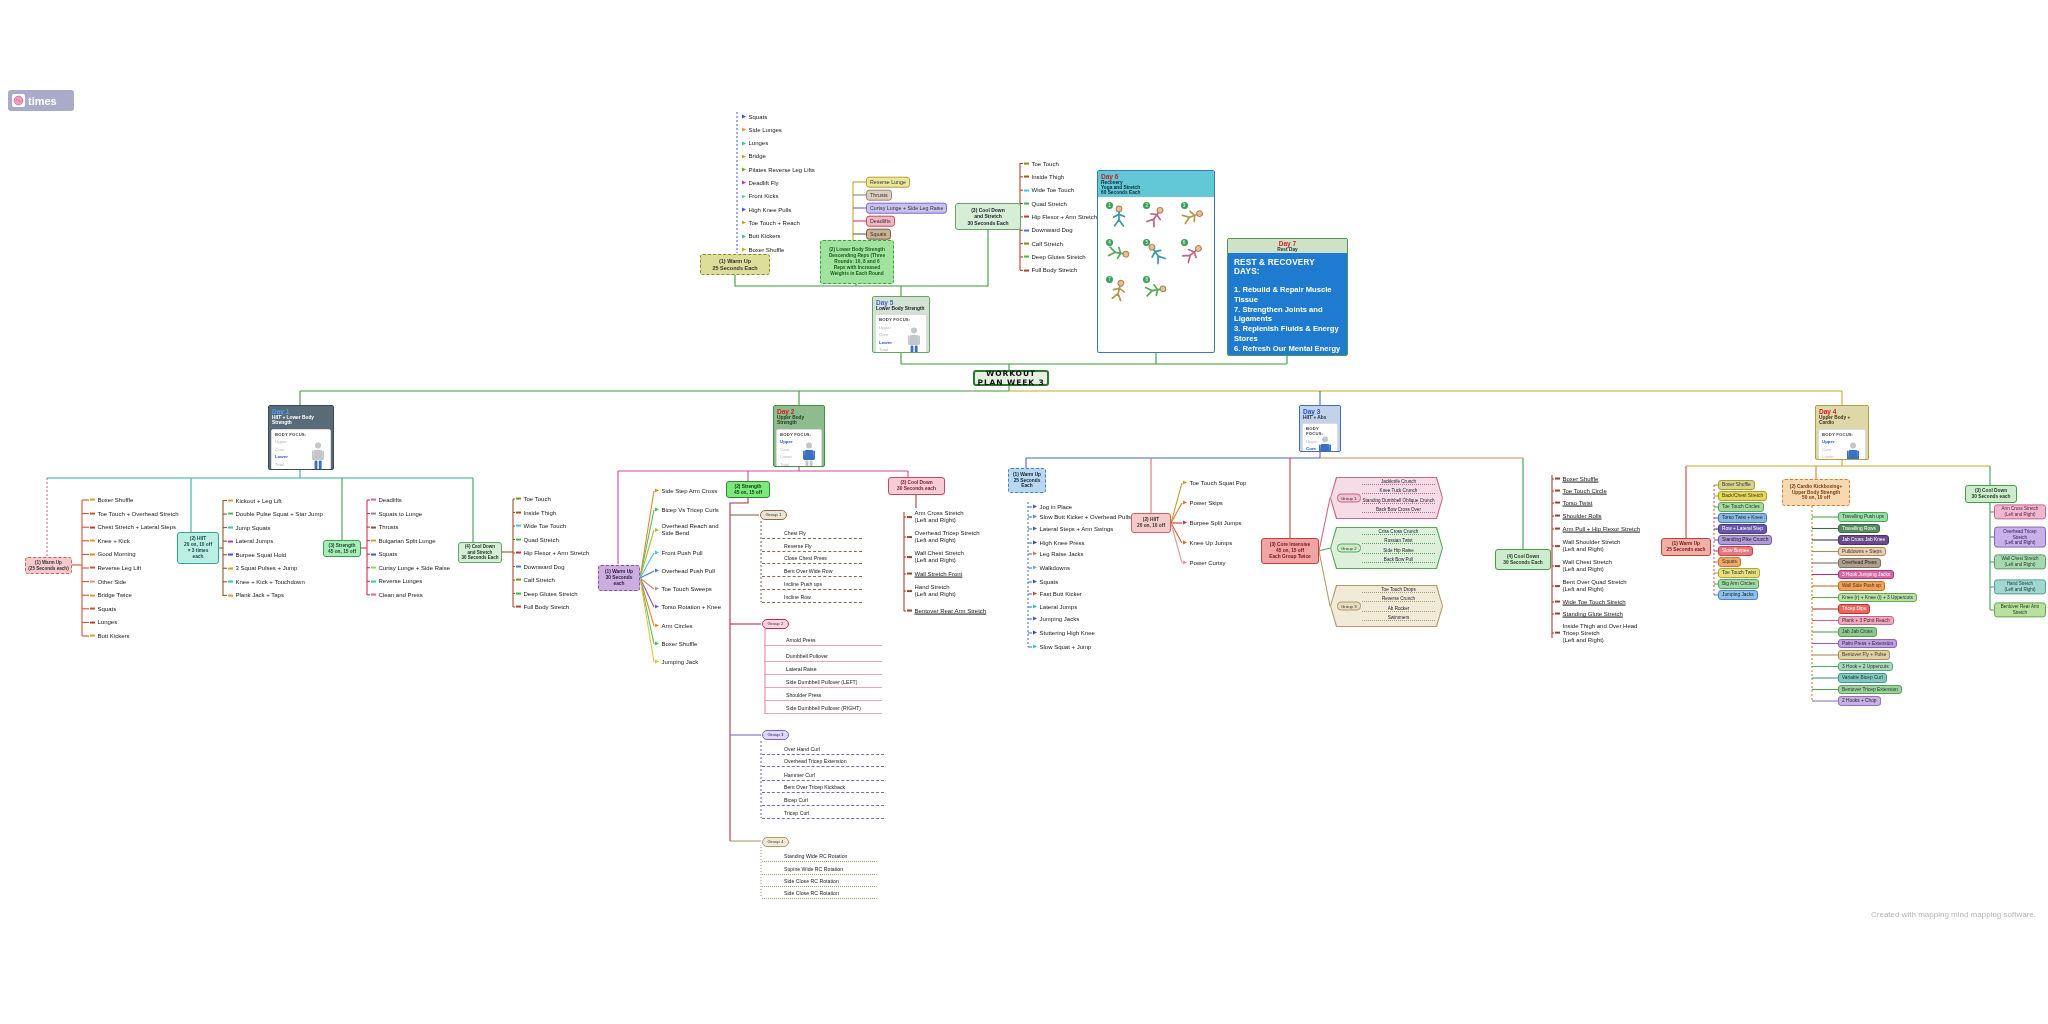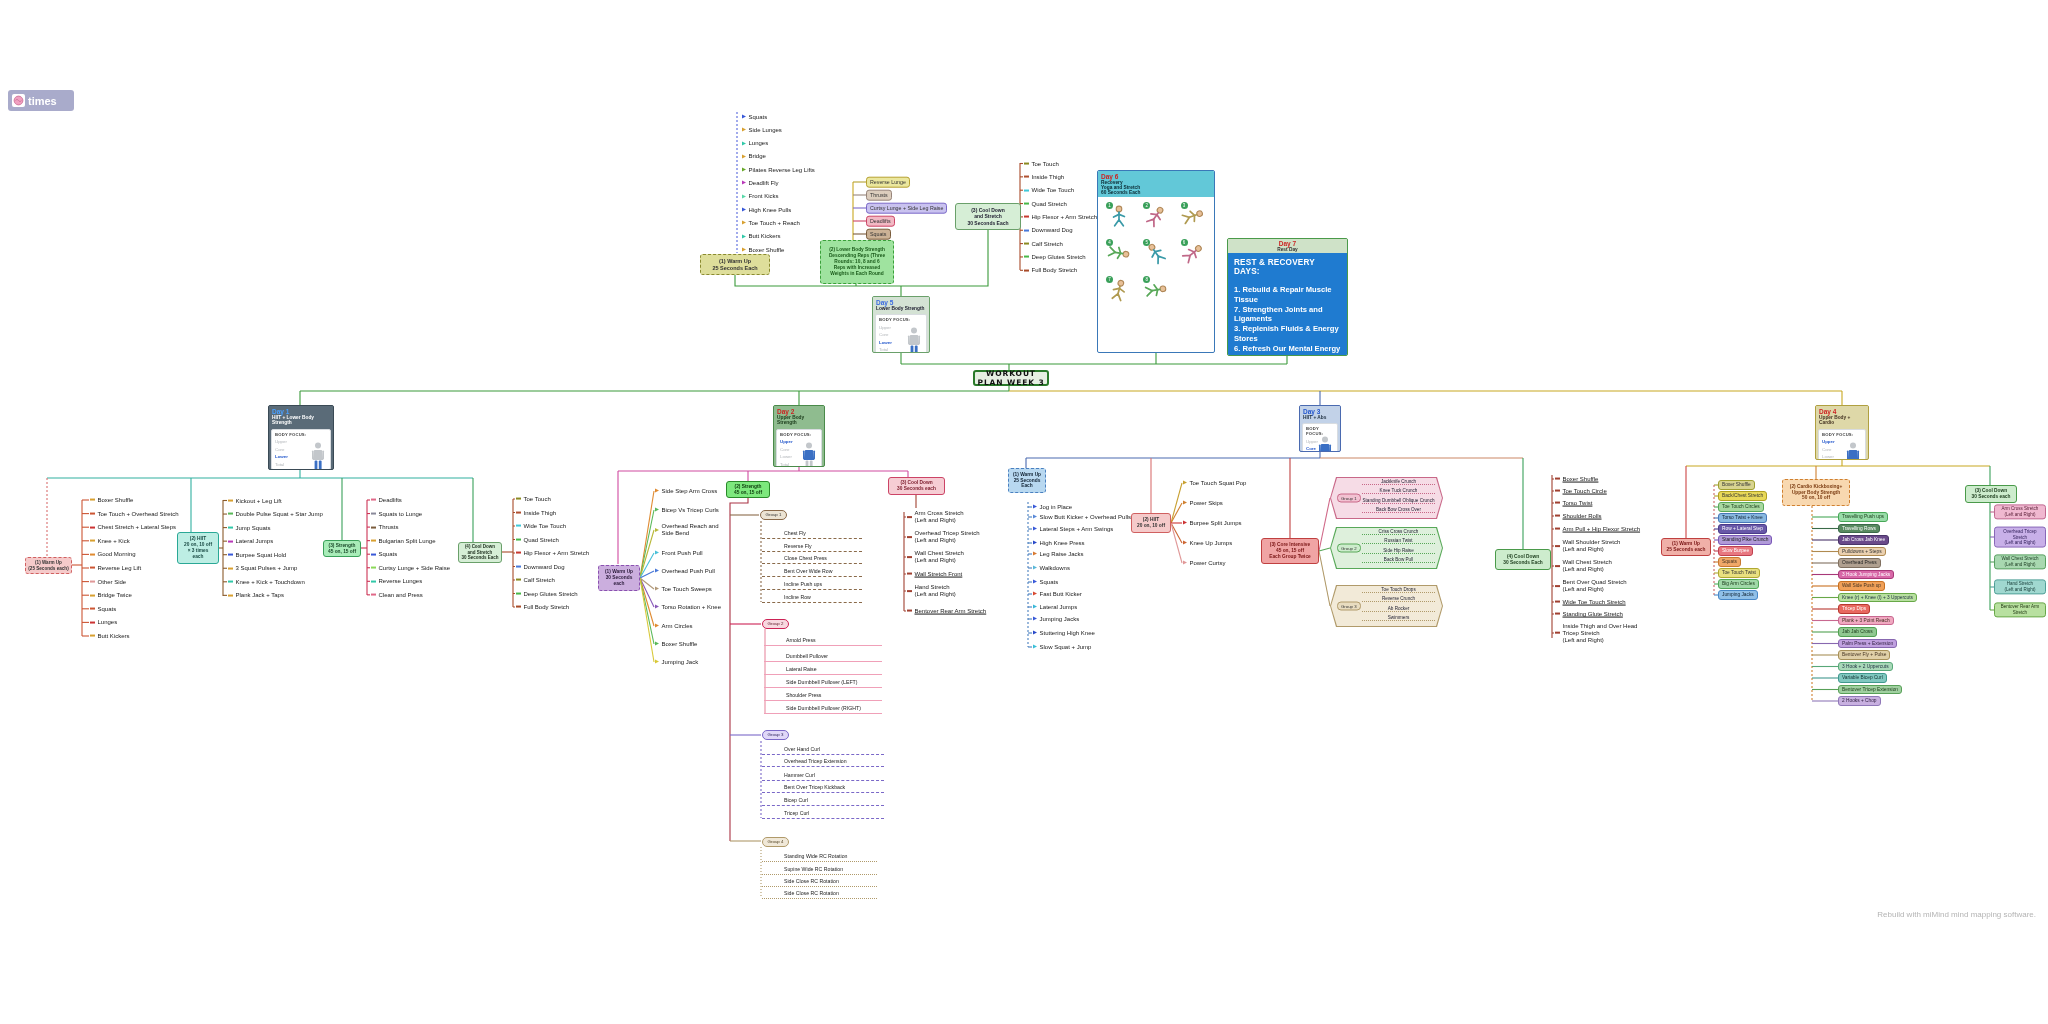--- a/index.html
+++ b/index.html
@@ -252,21 +252,21 @@
       <polyline points="1990,610 1994,610" fill="none" stroke="#68a848" stroke-width="1.1"></polyline>
     </svg>
   <div class="logo">
     <svg width="13" height="13" viewBox="0 0 13 13">
       <rect x="0" y="0" width="13" height="13" rx="2" fill="#ffffff"></rect>
       <circle cx="6.5" cy="6.5" r="4.4" fill="#f0a0c0" stroke="#c86890" stroke-width="0.8"></circle>
       <path d="M3.5 6.5 q1.5 -2.5 3 0 q1.5 2.5 3 0" stroke="#c86890" stroke-width="0.7" fill="none"></path>
     </svg>
     <span>times</span>
   </div>
-  <div class="footer">Rebuild with miMind mind mapping software.</div>
+  <div class="footer">Created with mapping mind mapping software.</div>
 <div class="box ctr" style="left: 973px; top: 370px; width: 76px; height: 16px; background: rgb(230, 239, 226); border: 2px solid rgb(42, 122, 42); color: rgb(17, 17, 17); font-size: 7.5px; font-weight: bold;">WORKOUT PLAN WEEK 3</div>
     <div class="leaf" style="left: 742px; top: 116.5px;"><span class="tri" style="border-left-color: rgb(56, 88, 216);"></span><span class="txt">Squats</span></div>
     <div class="leaf" style="left: 742px; top: 129.8px;"><span class="tri" style="border-left-color: rgb(216, 160, 48);"></span><span class="txt">Side Lunges</span></div>
     <div class="leaf" style="left: 742px; top: 143.1px;"><span class="tri" style="border-left-color: rgb(48, 200, 168);"></span><span class="txt">Lunges</span></div>
     <div class="leaf" style="left: 742px; top: 156.4px;"><span class="tri" style="border-left-color: rgb(216, 160, 48);"></span><span class="txt">Bridge</span></div>
     <div class="leaf" style="left: 742px; top: 169.7px;"><span class="tri" style="border-left-color: rgb(104, 168, 40);"></span><span class="txt">Pilates Reverse Leg Lifts</span></div>
     <div class="leaf" style="left: 742px; top: 183px;"><span class="tri" style="border-left-color: rgb(184, 56, 184);"></span><span class="txt">Deadlift Fly</span></div>
     <div class="leaf" style="left: 742px; top: 196.3px;"><span class="tri" style="border-left-color: rgb(88, 216, 168);"></span><span class="txt">Front Kicks</span></div>
     <div class="leaf" style="left: 742px; top: 209.6px;"><span class="tri" style="border-left-color: rgb(56, 88, 216);"></span><span class="txt">High Knee Pulls</span></div>
     <div class="leaf" style="left: 742px; top: 222.9px;"><span class="tri" style="border-left-color: rgb(216, 160, 48);"></span><span class="txt">Toe Touch + Reach</span></div>

